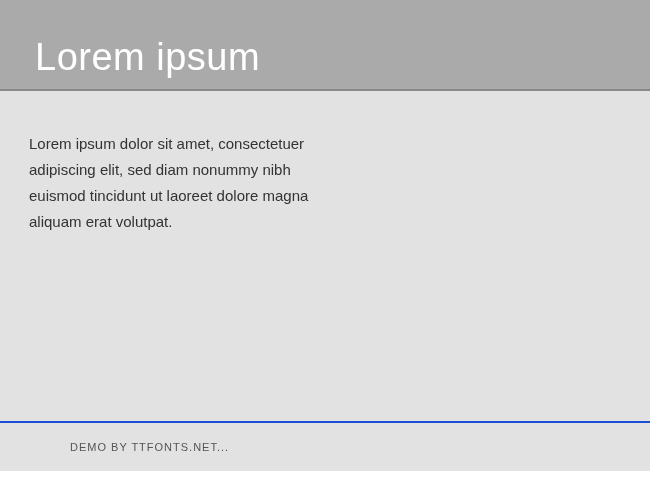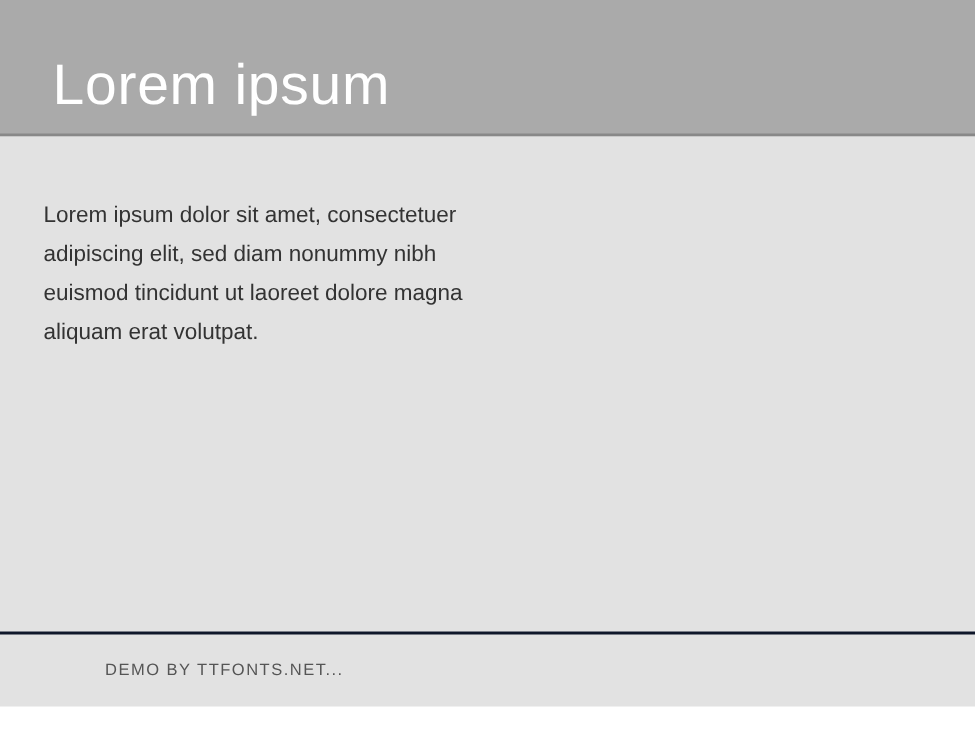--- a/index.html
+++ b/index.html
@@ -42,21 +42,21 @@
       font-size: 15px;
       line-height: 26px;
       font-family: 'Segoe UI Light', 'Helvetica Neue', Arial, sans-serif;
       font-weight: 300;
       max-width: 310px;
     }
     .footer {
       width: 100%;
       height: 50px;
       background-color: #e2e2e2;
-      border-top: 2px solid #0f172a;
+      border-top: 2px solid #1d4ed8;
       display: flex;
       align-items: center;
       padding-left: 70px;
     }
     .footer-text {
       color: #555555;
       font-size: 11px;
       letter-spacing: 1px;
       text-transform: uppercase;
       font-family: 'Segoe UI', Arial, sans-serif;

